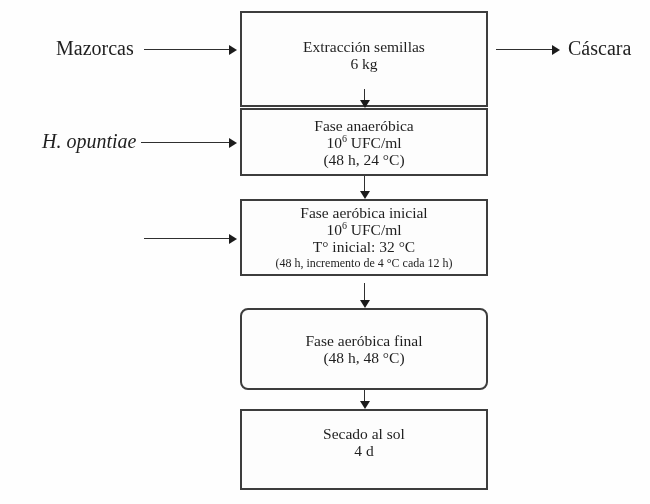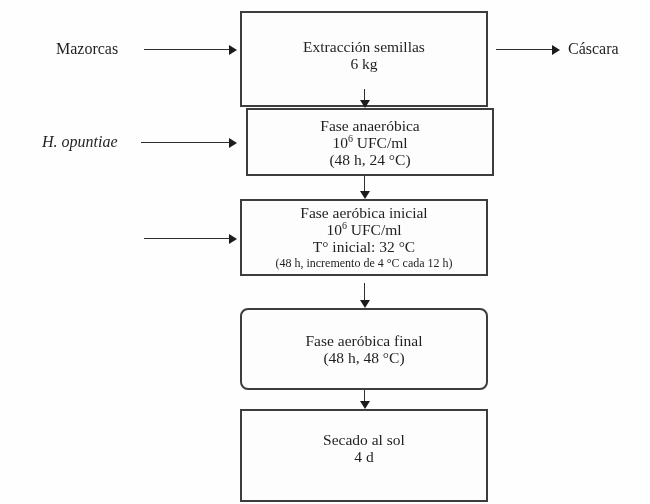--- a/index.html
+++ b/index.html
@@ -19,52 +19,52 @@
   
   .varrow{position:absolute;left:358px;width:13px;}
   .varrow .vline{position:absolute;left:5.8px;top:0;width:1.6px;height:calc(100% - 6px);background:#2f2f2f;}
   .varrow .vhead{position:absolute;bottom:0;left:1.5px;width:0;height:0;
     border-left:5px solid transparent;border-right:5px solid transparent;border-top:8px solid #1c1c1c;}
   
   .harrow{position:absolute;height:11px;}
   .harrow .hline{position:absolute;top:4.8px;left:0;right:7px;height:1.6px;background:#2f2f2f;}
   .harrow .hhead{position:absolute;right:0;top:0.5px;width:0;height:0;
     border-top:5px solid transparent;border-bottom:5px solid transparent;border-left:8px solid #1c1c1c;}
-  .side-label{position:absolute;font-size:16px;line-height:19px;white-space:nowrap;}
+  .side-label{position:absolute;font-size:20px;line-height:19px;white-space:nowrap;}
   .it{font-style:italic;}
 </style>
 </head>
 <body>
 
 <div class="canvas">
 
   <div class="box" style="top:11px;height:96px;padding-bottom:8px;">
     <div class="bl">Extracción semillas</div>
     <div class="bl">6 kg</div>
   </div>
 
-  <div class="box" style="top:108px;height:68px;margin-left:6px;">
+  <div class="box" style="top:108px;height:68px;">
     <div class="bl">Fase anaeróbica</div>
     <div class="bl"><span>10</span><sup>6</sup><span> UFC/ml</span></div>
     <div class="bl">(48 h, 24 °C)</div>
   </div>
 
   <div class="box" style="top:199px;height:77px;">
     <div class="bl">Fase aeróbica inicial</div>
     <div class="bl"><span>10</span><sup>6</sup><span> UFC/ml</span></div>
     <div class="bl">T° inicial: 32 °C</div>
     <div class="bl small">(48 h, incremento de 4 °C cada 12 h)</div>
   </div>
 
   <div class="box" style="top:308px;height:82px;border-radius:8px;">
     <div class="bl">Fase aeróbica final</div>
     <div class="bl">(48 h, 48 °C)</div>
   </div>
 
-  <div class="box" style="top:409px;height:93px;padding-bottom:16px;">
+  <div class="box" style="top:409px;height:81px;padding-bottom:16px;">
     <div class="bl">Secado al sol</div>
     <div class="bl">4 d</div>
   </div>
 
   <div class="varrow" style="top:89px;height:19px;">
     <div class="vline"></div>
     <div class="vhead"></div>
   </div>
   <div class="varrow" style="top:176px;height:23px;">
     <div class="vline"></div>

